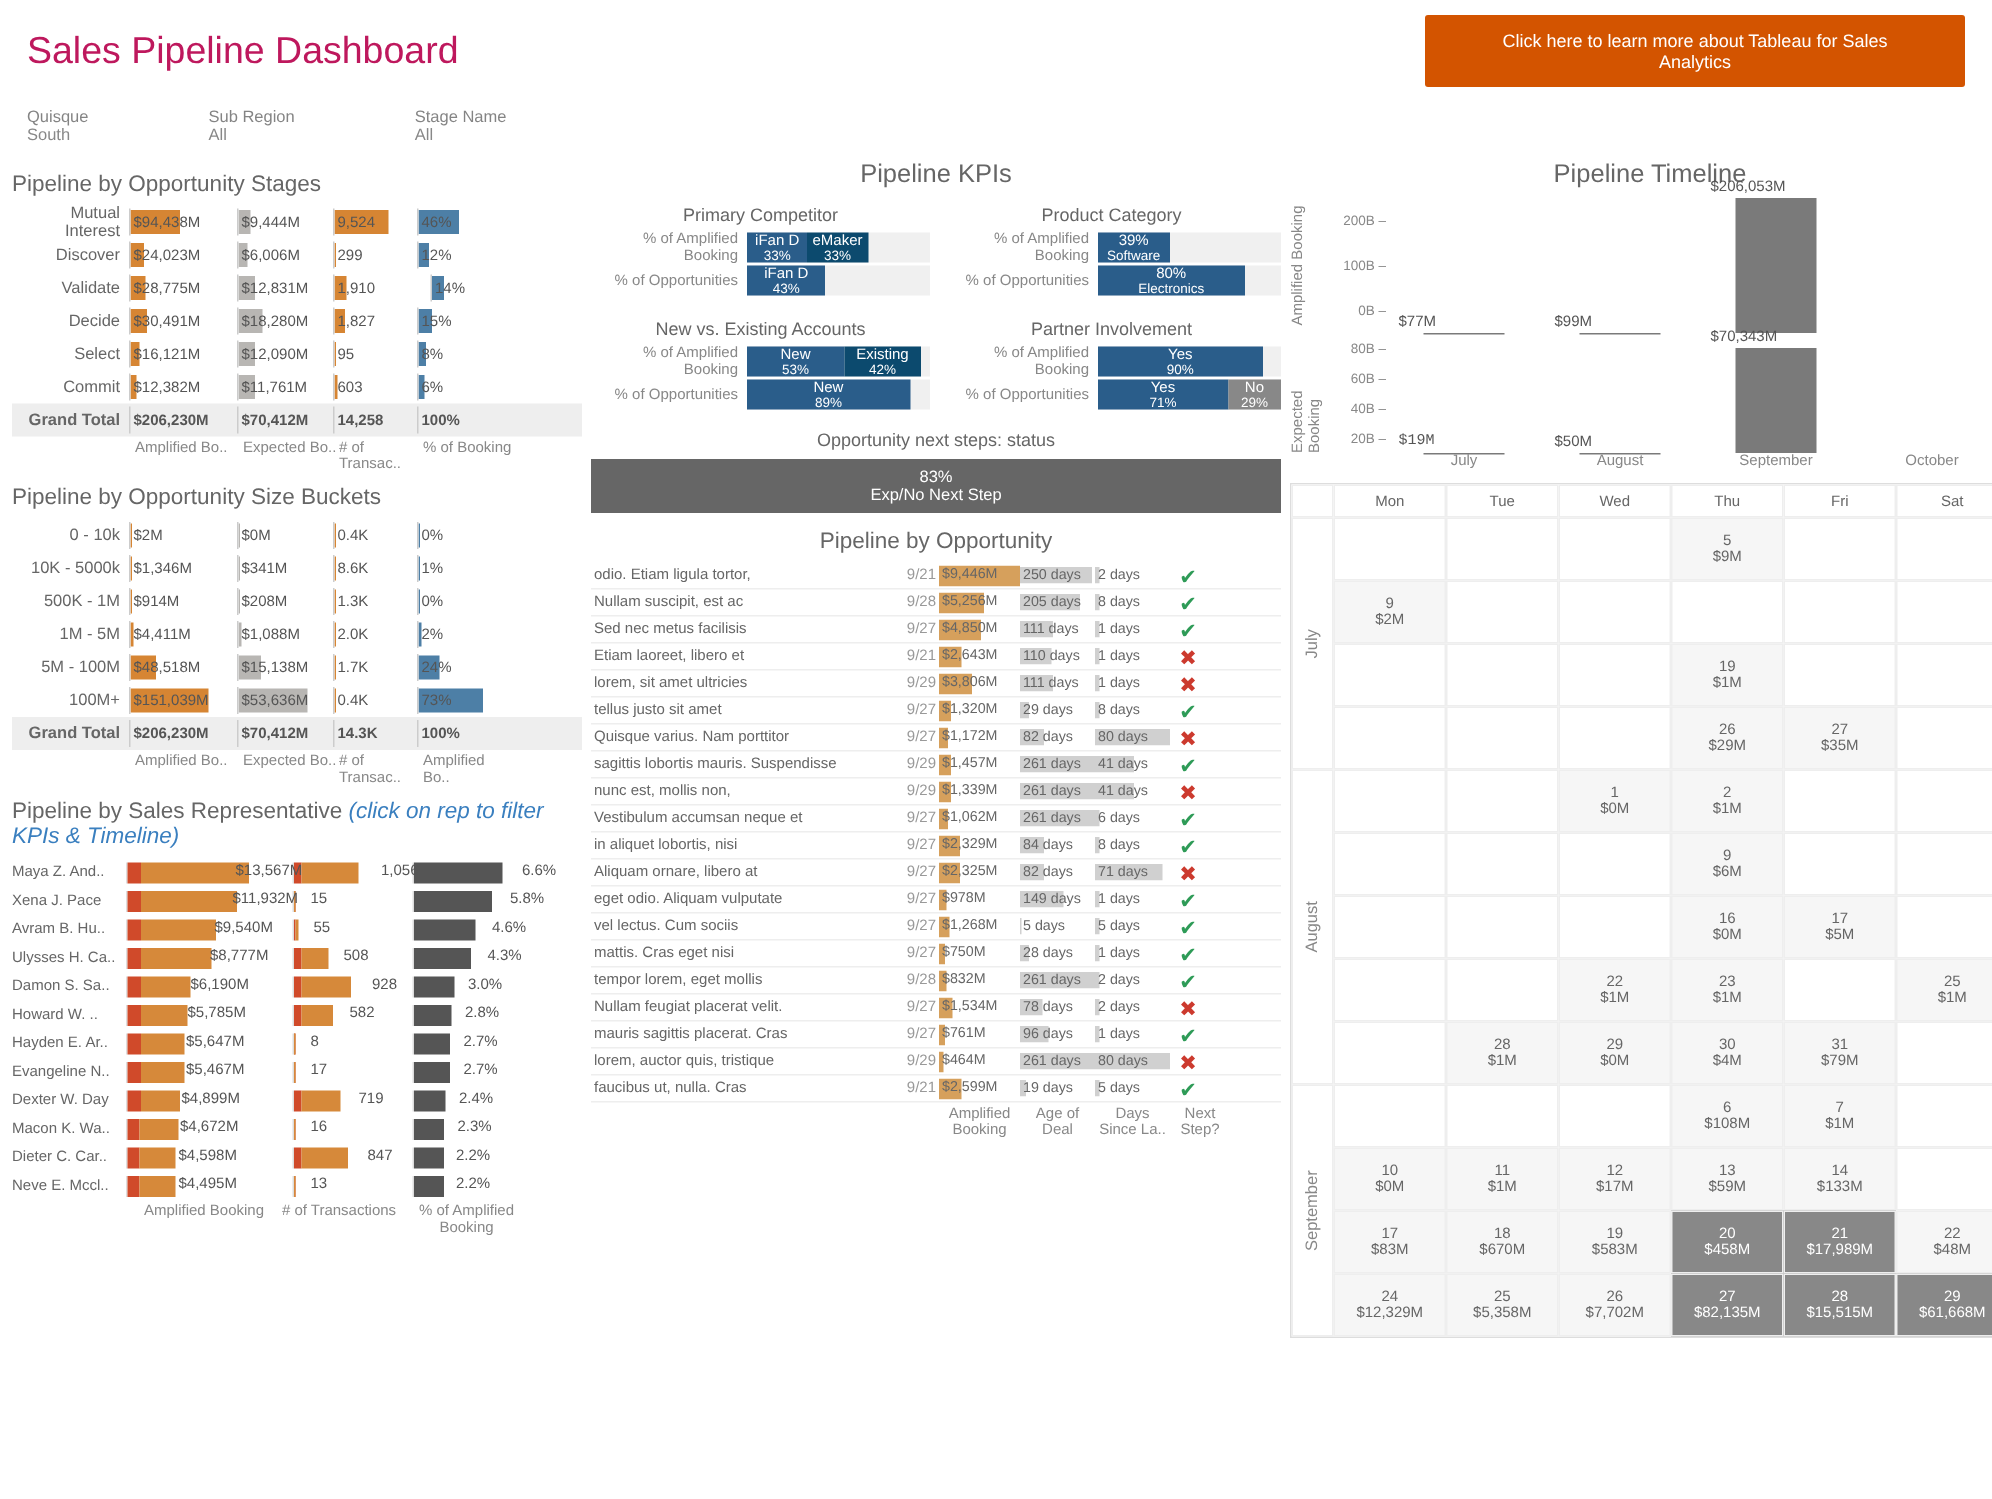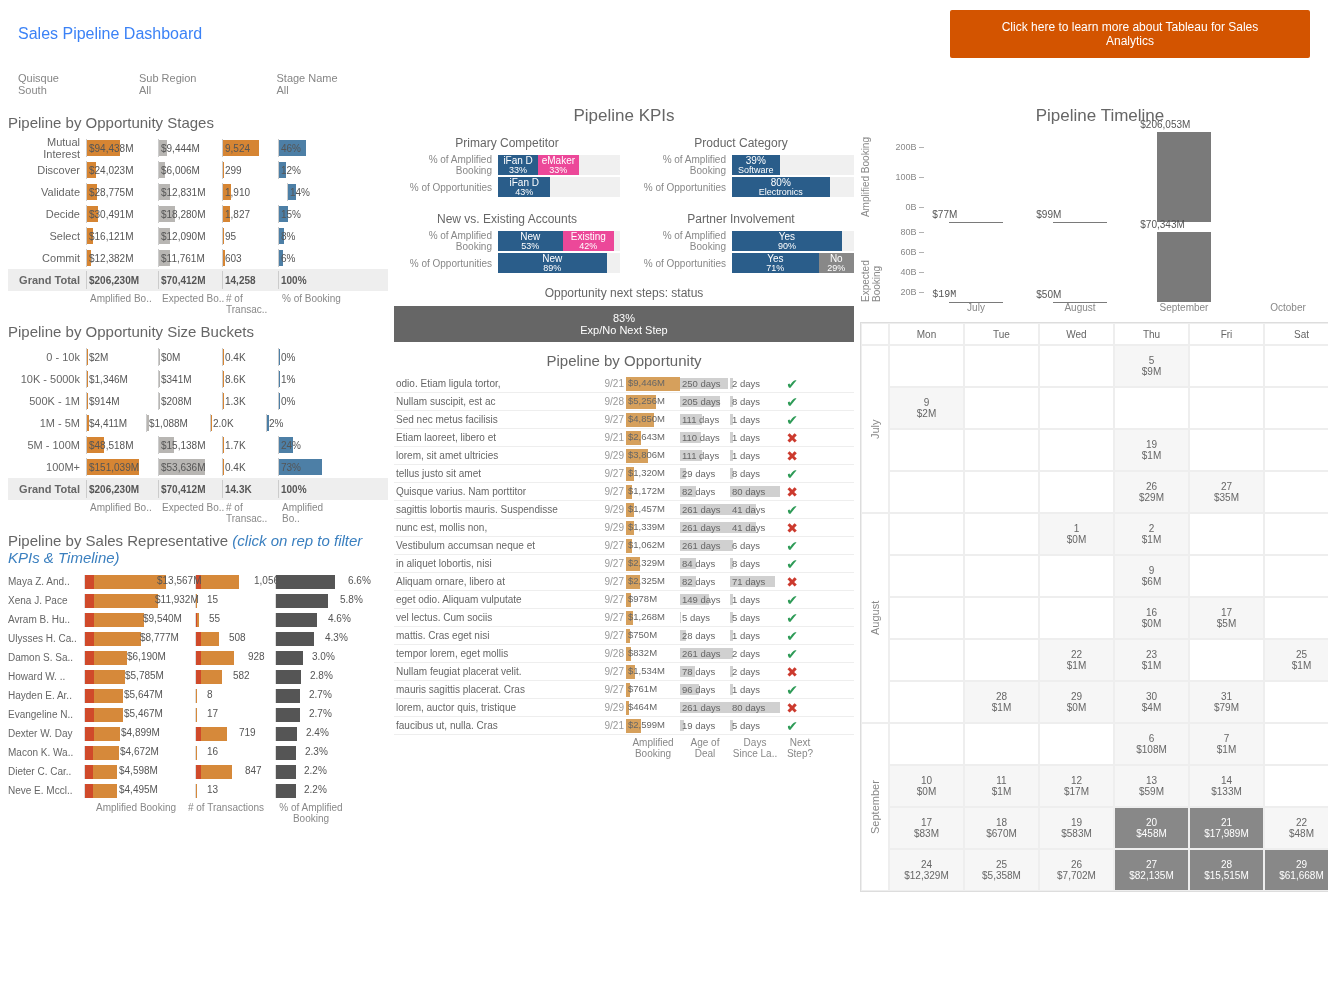--- a/index.html
+++ b/index.html
@@ -1,18 +1,18 @@
 <!DOCTYPE html>
 <html><head>
 <meta charset="utf-8">
 <style>
 *{box-sizing:border-box;margin:0;padding:0;font-family:Arial,Helvetica,sans-serif}
 body{background:#fff;width:1328px;height:999px;font-size:11px;color:#555;overflow:hidden}
 .topbar{display:flex;justify-content:space-between;align-items:center;padding:10px 18px}
-.title{font-size:16px;color:#3b82f6;font-weight:300}
+.title{font-size:25px;color:#be185d;font-weight:300}
 .cta{background:#d35400;color:#fff;padding:10px 28px;font-size:12px;text-align:center;border-radius:2px;width:360px}
 .filters{display:flex;gap:80px;padding:4px 18px 10px;font-size:11px;color:#666}
 .filters .f-label{opacity:.8}
 .filters .f-val{color:#888}
 .grid{display:grid;grid-template-columns:380px 460px 480px;gap:6px;padding:0 8px}
 .section-title{font-size:15px;color:#666;font-weight:300;margin:8px 0 6px}
 .link{color:#3a7fbf;font-style:italic}
 
 .row{display:flex;align-items:center;height:22px}
 .row .lab{width:78px;text-align:right;padding-right:6px;color:#666;font-size:11px}
@@ -25,21 +25,21 @@
 .cols-head{display:flex;font-size:10px;color:#888;margin-top:2px}
 .cols-head span{display:block;text-align:left}
 .grand{background:#eee;font-weight:700}
 .kpi-block{margin-bottom:6px}
 .kpi-row{display:flex;align-items:center;margin:1px 0}
 .kpi-lab{width:104px;text-align:right;font-size:10px;color:#888;padding-right:6px;line-height:1.1}
 .kpi-bar-wrap{flex:1;height:20px;background:#f0f0f0;position:relative;display:flex}
 .seg{display:flex;align-items:center;justify-content:center;color:#fff;font-size:10px;line-height:1;text-align:center}
 .seg small{display:block;font-size:9px}
 .seg.dblue{background:#2a5d8a}
-.seg.lblue{background:#ec4899}
+.seg.lblue{background:#0c4a6e}
 .seg.dgray{background:#888}
 .status-bar{background:#666;color:#fff;text-align:center;padding:6px 0;font-size:11px;margin:6px 0}
 
 .opp-table{font-size:10px;color:#666}
 .opp-row{display:flex;border-bottom:1px solid #eee;height:18px;align-items:center}
 .opp-row>div{padding:0 2px;overflow:hidden;white-space:nowrap;text-overflow:ellipsis}
 .opp-row .n{width:190px}
 .opp-row .d{width:42px;text-align:right;color:#999}
 .opp-row .bcell{width:54px;position:relative;height:14px}
 .opp-row .bcell .ob{position:absolute;left:0;top:0;bottom:0;background:#d6a05c}
@@ -287,21 +287,21 @@
             <div class="bar orange" style="width:2%"></div>
             <span class="celltext">1.3K</span>
           </div>
           <div class="cell" style="width:60px">
             <div class="bar blue" style="width:2%"></div>
             <span class="celltext">0%</span>
           </div>
         </div>
         <div class="row">
           <div class="lab">1M - 5M</div>
-          <div class="cell" style="width:60px">
+          <div class="cell" style="width:72px">
             <div class="bar orange" style="width:3%"></div>
             <span class="celltext">$4,411M</span>
           </div>
           <div class="cell" style="width:64px">
             <div class="bar gray" style="width:3%"></div>
             <span class="celltext">$1,088M</span>
           </div>
           <div class="cell" style="width:56px">
             <div class="bar orange" style="width:2%"></div>
             <span class="celltext">2.0K</span>

